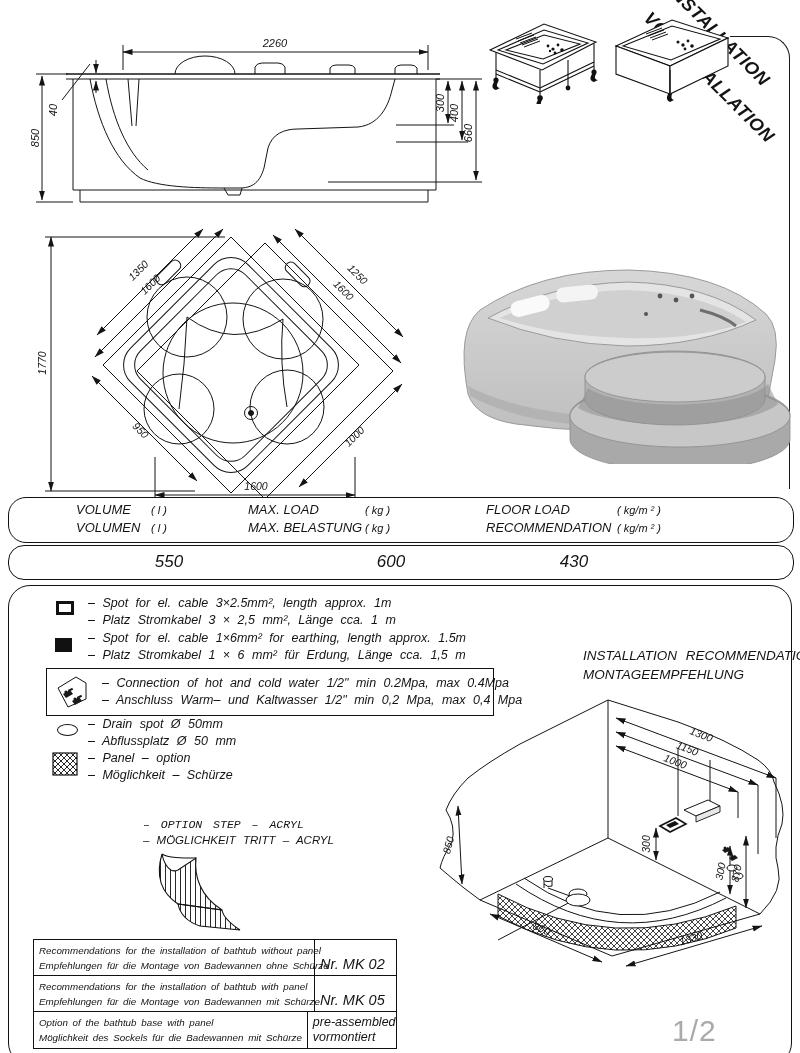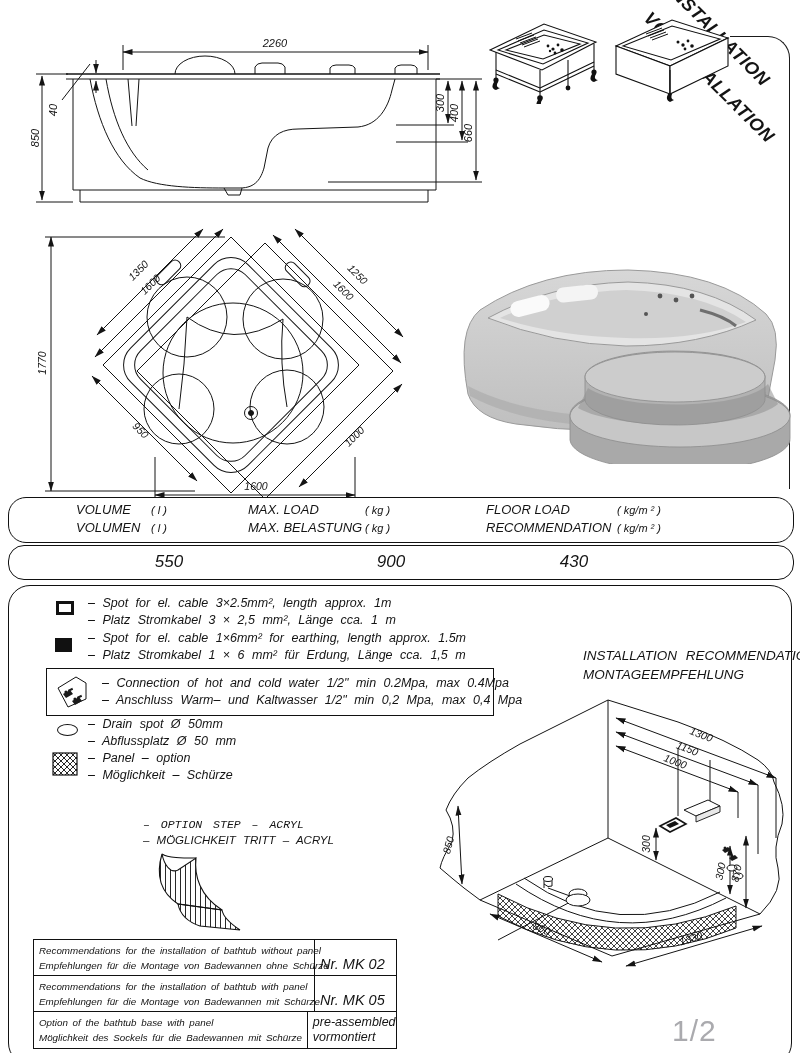--- a/index.html
+++ b/index.html
@@ -225,21 +225,21 @@
     <span class="spec-label" style="left:239px;top:22px;">MAX. BELASTUNG</span>
     <span class="spec-unit" style="left:356px;top:24px;">( kg )</span>
     <span class="spec-label" style="left:477px;top:4px;">FLOOR LOAD</span>
     <span class="spec-unit" style="left:608px;top:6px;">( kg/m ² )</span>
     <span class="spec-label" style="left:477px;top:22px;">RECOMMENDATION</span>
     <span class="spec-unit" style="left:608px;top:24px;">( kg/m ² )</span>
   </div>
 
   <div class="spec-row" style="left:8px;top:545px;width:784px;height:33px;border-radius:16px;">
     <span class="spec-val" style="left:160px;top:6px;">550</span>
-    <span class="spec-val" style="left:382px;top:6px;">900</span>
+    <span class="spec-val" style="left:382px;top:6px;">600</span>
     <span class="spec-val" style="left:565px;top:6px;">430</span>
   </div>
 
   <div class="bigbox" style="left:8px;top:585px;width:782px;height:478px;"></div>
 
   <div class="leg-icon-white" style="left:56px;top:601px;"></div>
   <div class="leg-line" style="left:88px;top:596px;">–  Spot for el. cable 3×2.5mm²,  length approx. 1m</div>
   <div class="leg-line" style="left:88px;top:613px;">–  Platz Stromkabel 3 × 2,5 mm²,  Länge cca. 1 m</div>
 
   <div class="leg-icon-black" style="left:55px;top:638px;"></div>

